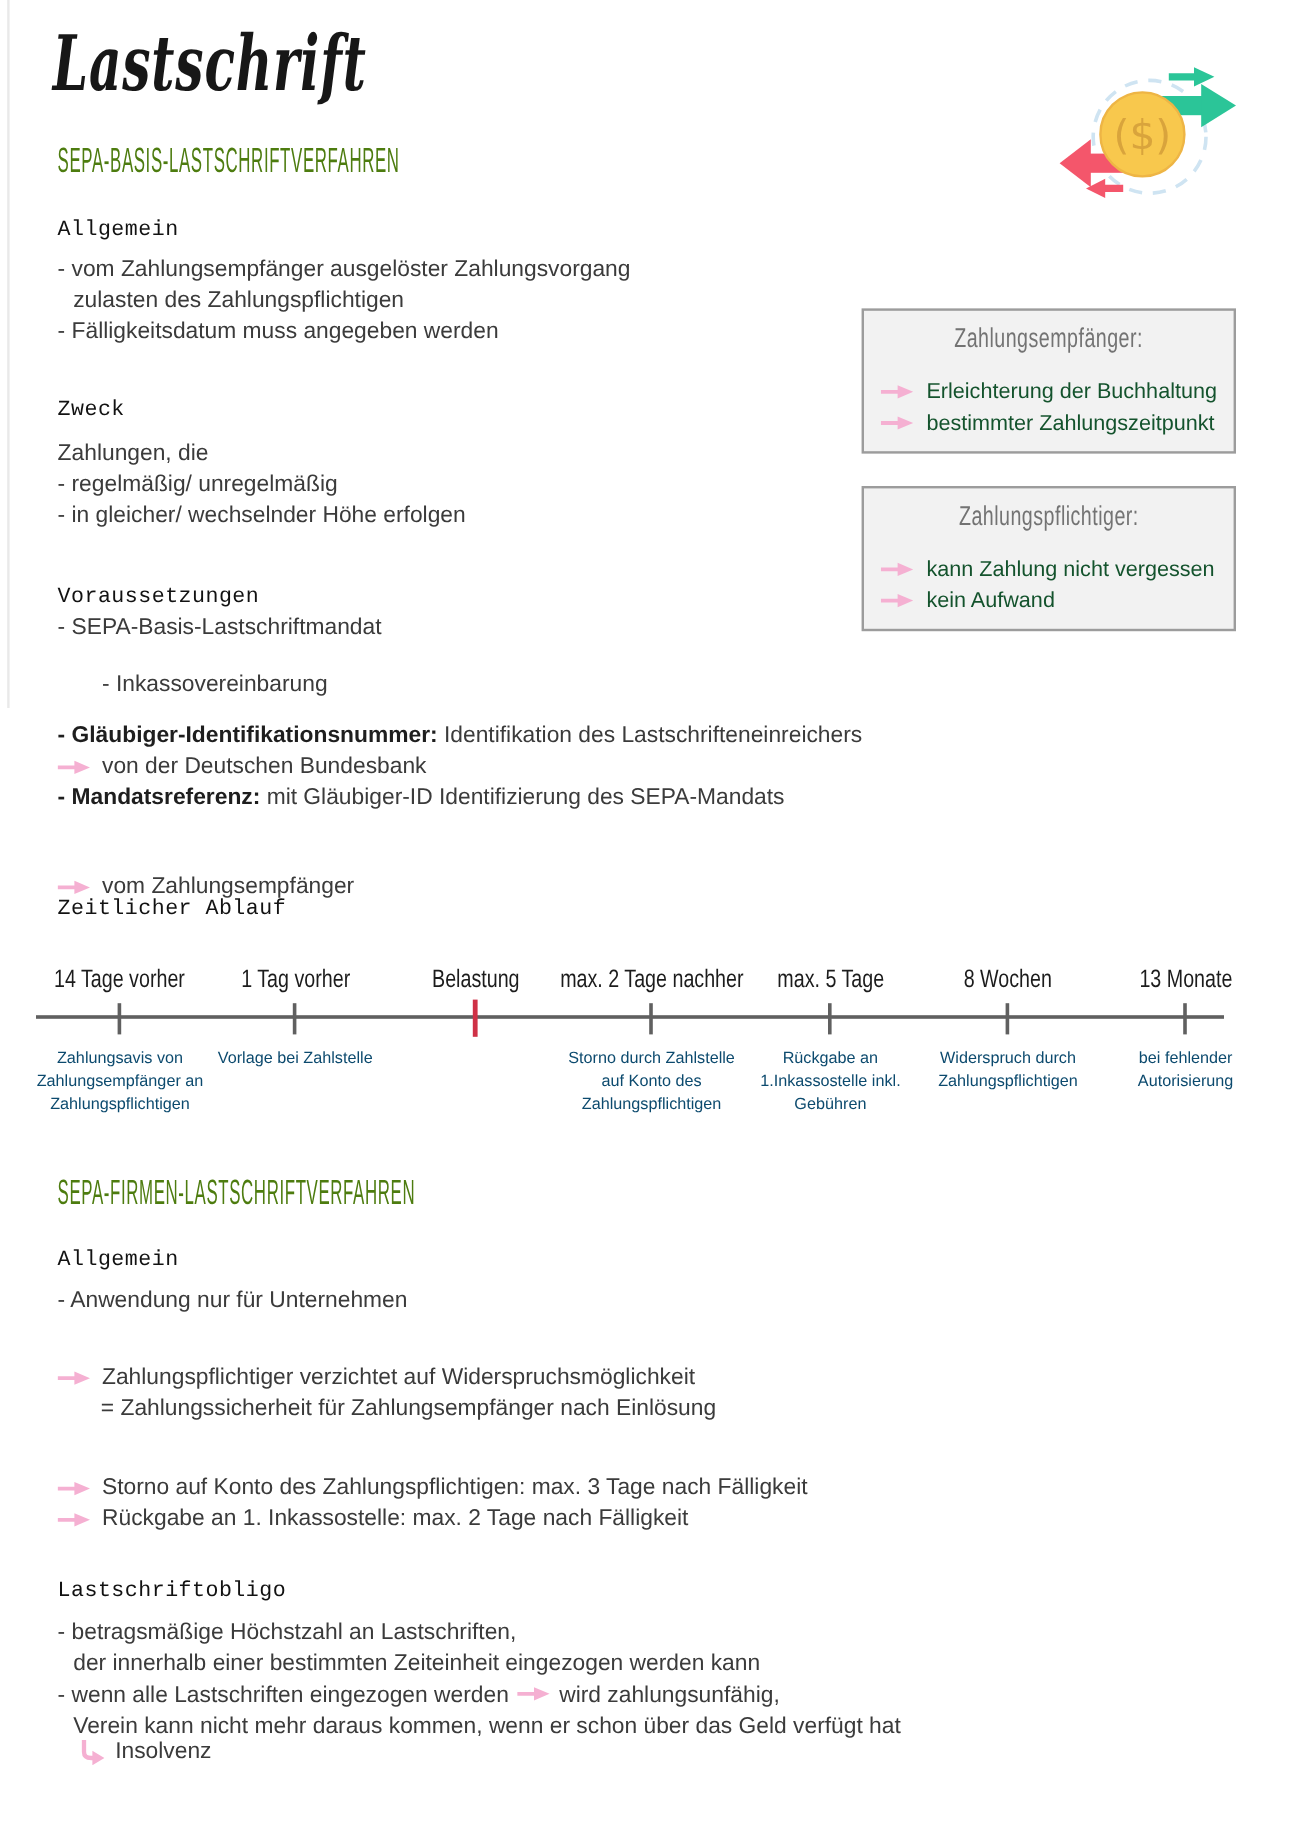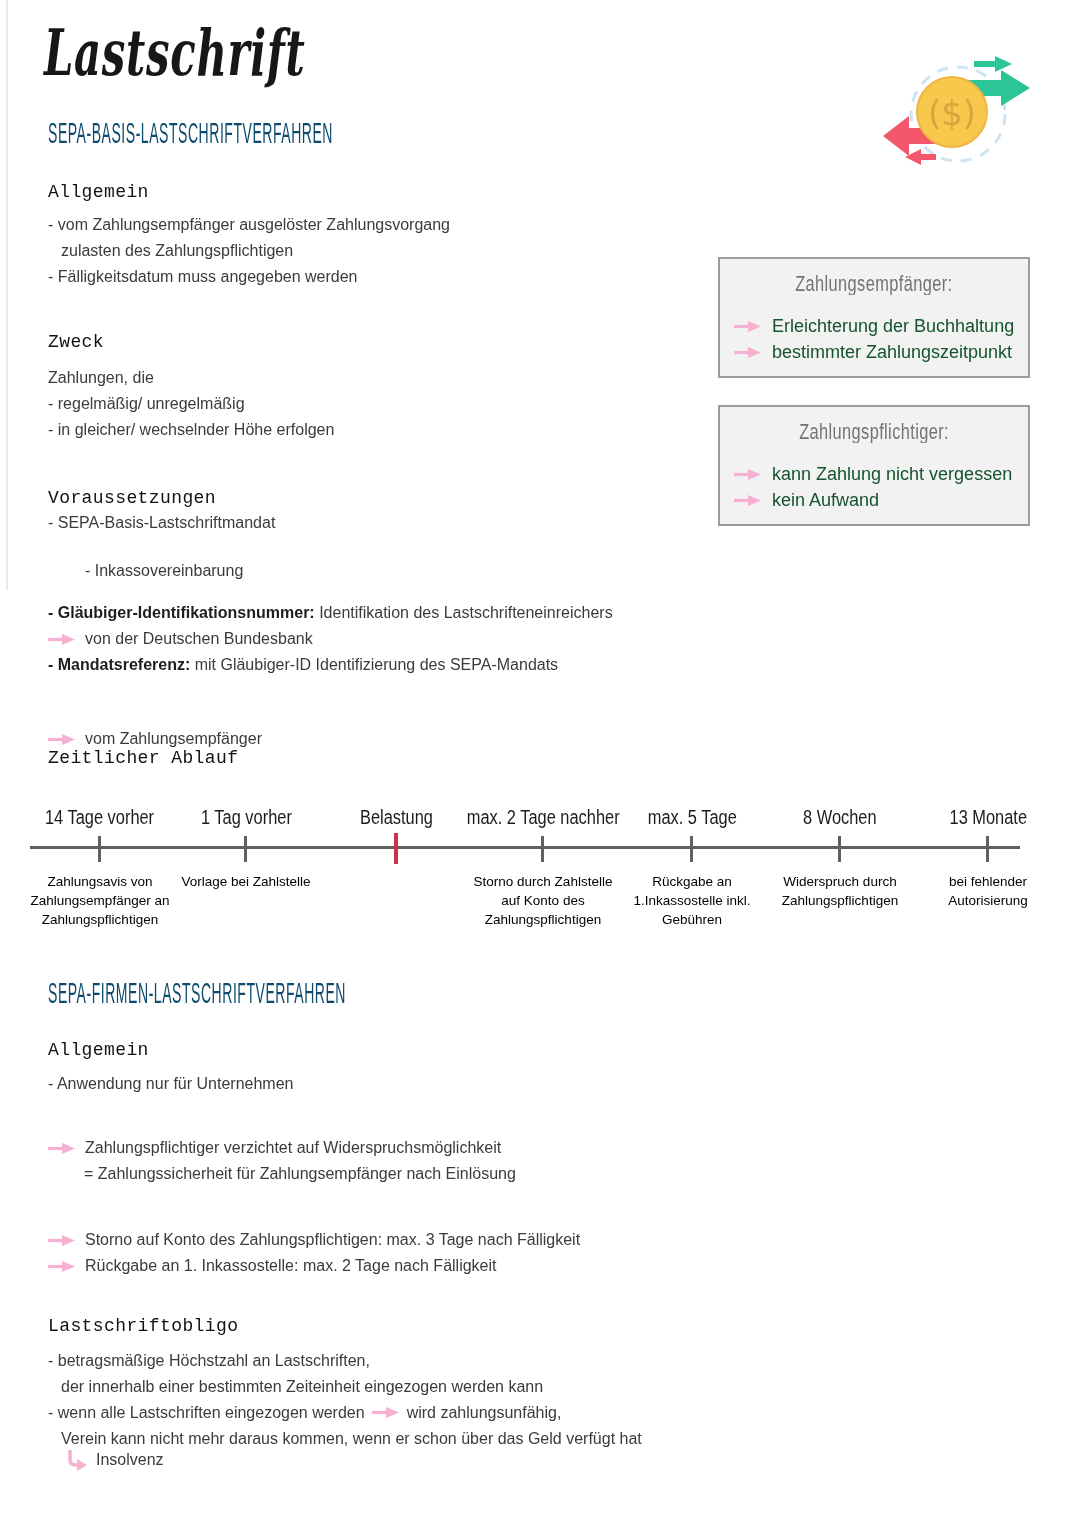--- a/index.html
+++ b/index.html
@@ -6,29 +6,29 @@
   .page{position:relative;width:1080px;height:1526px;background:#ffffff;overflow:hidden;
         font-family:"Liberation Sans",sans-serif;color:#3b3b3b;}
   .edge-line{position:absolute;left:6px;top:0;width:2px;height:590px;background:#e9e9e9;}
 
   
   .main-title{position:absolute;left:44px;top:16px;font-family:"DejaVu Serif",serif;
         font-style:italic;font-weight:700;font-size:58px;color:#171717;white-space:nowrap;
         transform:scale(0.72,1.10);transform-origin:left top;letter-spacing:1px;}
 
   
-  .hand-h{position:absolute;left:48px;font-size:27px;color:#0c4a6e;font-weight:400;white-space:nowrap;}
+  .hand-h{position:absolute;left:48px;font-size:27px;color:#4d7c0f;font-weight:400;white-space:nowrap;}
   .hand-h > span{display:inline-block;transform:scale(0.52,1.08);transform-origin:left bottom;letter-spacing:1px;}
 
   
   .serif-h{position:absolute;left:48px;font-family:Liberation Mono, monospace;font-size:18px;
         color:#121212;letter-spacing:0.4px;white-space:nowrap;}
 
   
-  .line{position:absolute;left:48px;font-size:16px;line-height:24px;color:#3b3b3b;white-space:nowrap;}
+  .line{position:absolute;left:48px;font-size:19px;line-height:24px;color:#3b3b3b;white-space:nowrap;}
   .line b{color:#1e1e1e;}
   .indent{left:61px;}
   .arrow-row{display:flex;align-items:center;}
   .arrow-row .parr{margin-right:9px;}
   .parr{width:28px;height:13px;flex:0 0 auto;}
   .parr .tail{stroke:#f5b0d2;stroke-width:3.2;}
   .parr .head{fill:#f5b0d2;}
   .inline-arr{display:inline-block;vertical-align:middle;margin:0 7px 2px 7px;}
   .hook{width:22px;height:21px;margin-right:8px;flex:0 0 auto;}
 
@@ -40,21 +40,21 @@
   .infobox-items{margin-top:17px;}
   .infobox-item{display:flex;align-items:center;padding-left:14px;font-size:18px;color:#14532d;line-height:26px;white-space:nowrap;}
   .infobox-item .parr{margin-right:10px;}
 
   
   .tl-line{position:absolute;left:30px;top:846px;width:990px;height:3px;background:#606060;}
   .tl-tick{position:absolute;top:836px;width:3px;height:26px;background:#606060;}
   .tl-tick.red{top:833px;width:4px;height:31px;background:#cf3146;}
   .tl-label{position:absolute;top:806px;width:200px;text-align:center;font-size:20px;color:#1c1c1c;white-space:nowrap;}
   .tl-label > span{display:inline-block;transform:scale(0.82,1.05);transform-origin:center bottom;}
-  .tl-desc{position:absolute;top:872px;width:190px;text-align:center;font-size:13.5px;line-height:19px;color:#000000;}
+  .tl-desc{position:absolute;top:872px;width:190px;text-align:center;font-size:13.5px;line-height:19px;color:#0c4a6e;}
 
   .coin-icon{position:absolute;left:878px;top:42px;width:162px;height:140px;}
 </style>
 </head>
 <body>
 
 <div class="page">
   <div class="edge-line"></div>
 
   <div class="main-title">Lastschrift</div>

